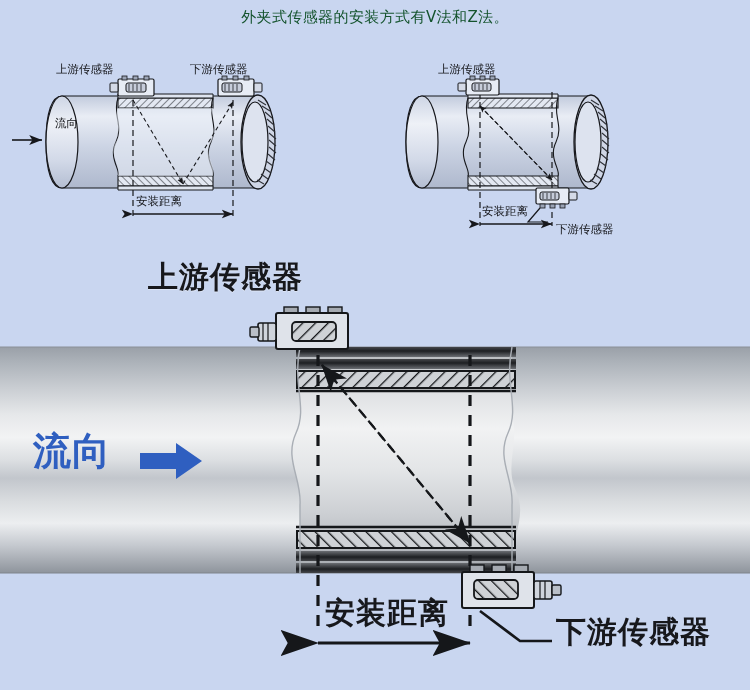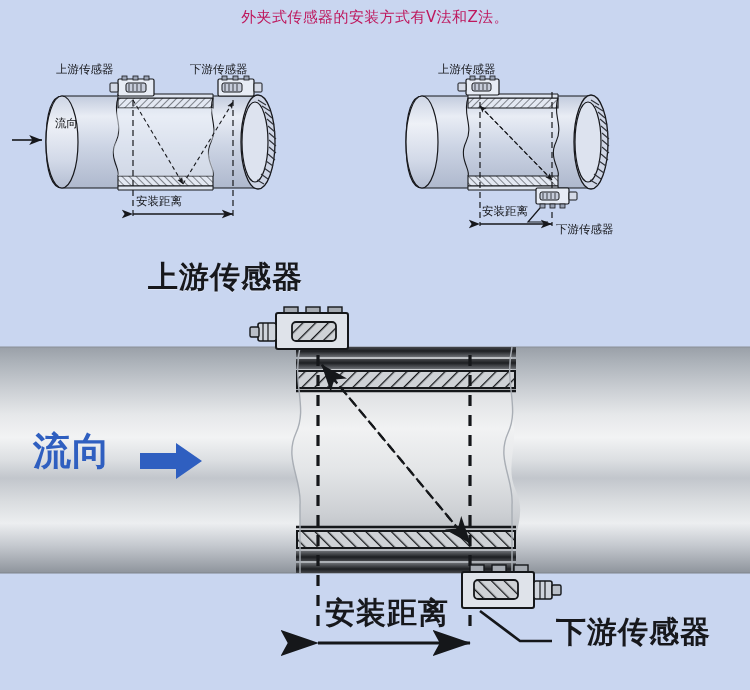--- a/index.html
+++ b/index.html
@@ -21,21 +21,21 @@
     background: #c9d6f0;
   }
   .abs { position: absolute; }
 
   
   #heading {
     left: 0; top: 8px;
     width: 750px;
     text-align: center;
     font-size: 15px;
-    color: #be185d;
+    color: #14532d;
     letter-spacing: 0.4px;
     font-family: "DejaVu Sans", "Liberation Sans", sans-serif;
   }
 
   
   #small-diagrams {
     left: 0; top: 48px;
     width: 750px;
     height: 195px;
   }

